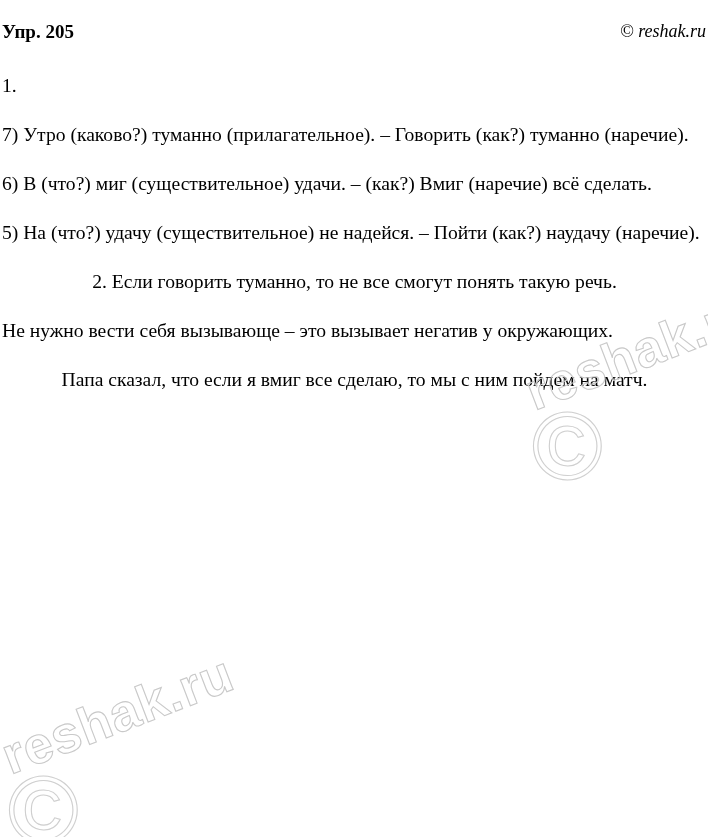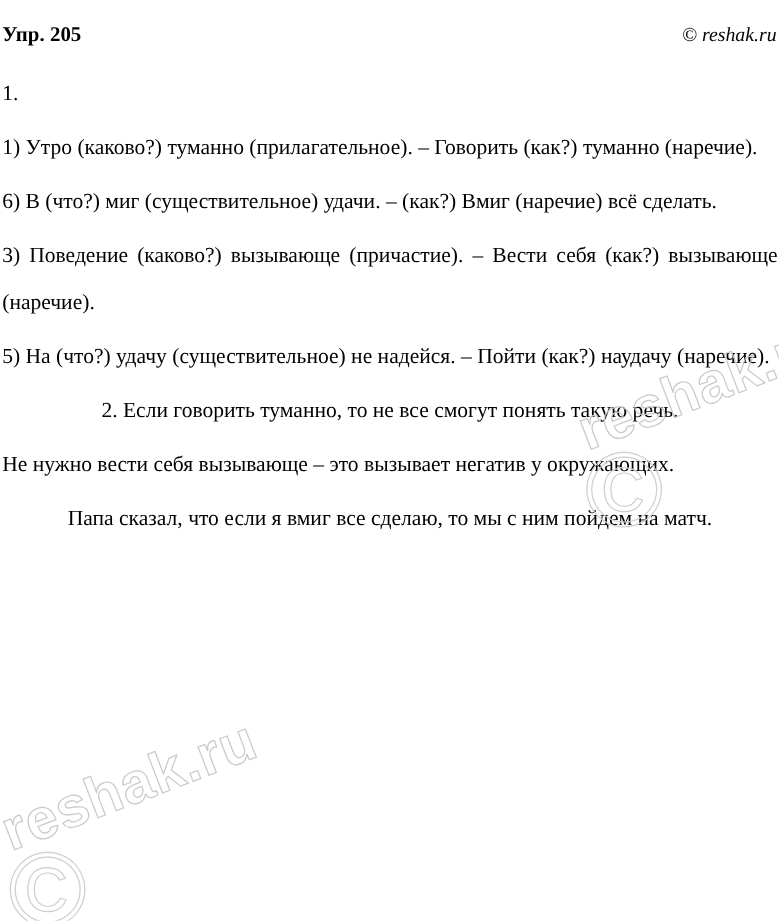--- a/index.html
+++ b/index.html
@@ -148,25 +148,24 @@
 
   <div class="header">
     <div class="header-title">Упр. 205</div>
     <div class="header-copyright">© reshak.ru</div>
   </div>
 
   <div class="content">
 
     <div class="section-number">1.</div>
 
-    <p class="para justify-all">1) Утро (каково?) туманно (прилагательное). – Говорить (как?) туманно (наречие).</p>
+    <p class="para justify-all">7) Утро (каково?) туманно (прилагательное). – Говорить (как?) туманно (наречие).</p>
 
     <p class="para justify-all">6) В (что?) миг (существительное) удачи. – (как?) Вмиг (наречие) всё сделать.</p>
 
-    <p class="para justify-all">3) Поведение (каково?) вызывающе (причастие). – Вести себя (как?) вызывающе (наречие).</p>
 
     <p class="para justify-all">5) На (что?) удачу (существительное) не надейся. – Пойти (как?) наудачу (наречие).</p>
 
     <p class="para flush">2. Если говорить туманно, то не все смогут понять такую речь.</p>
 
     <p class="para justify-all">Не нужно вести себя вызывающе – это вызывает негатив у окружающих.</p>
 
     <p class="para flush">Папа сказал, что если я вмиг все сделаю, то мы с ним пойдем на матч.</p>
 
 

